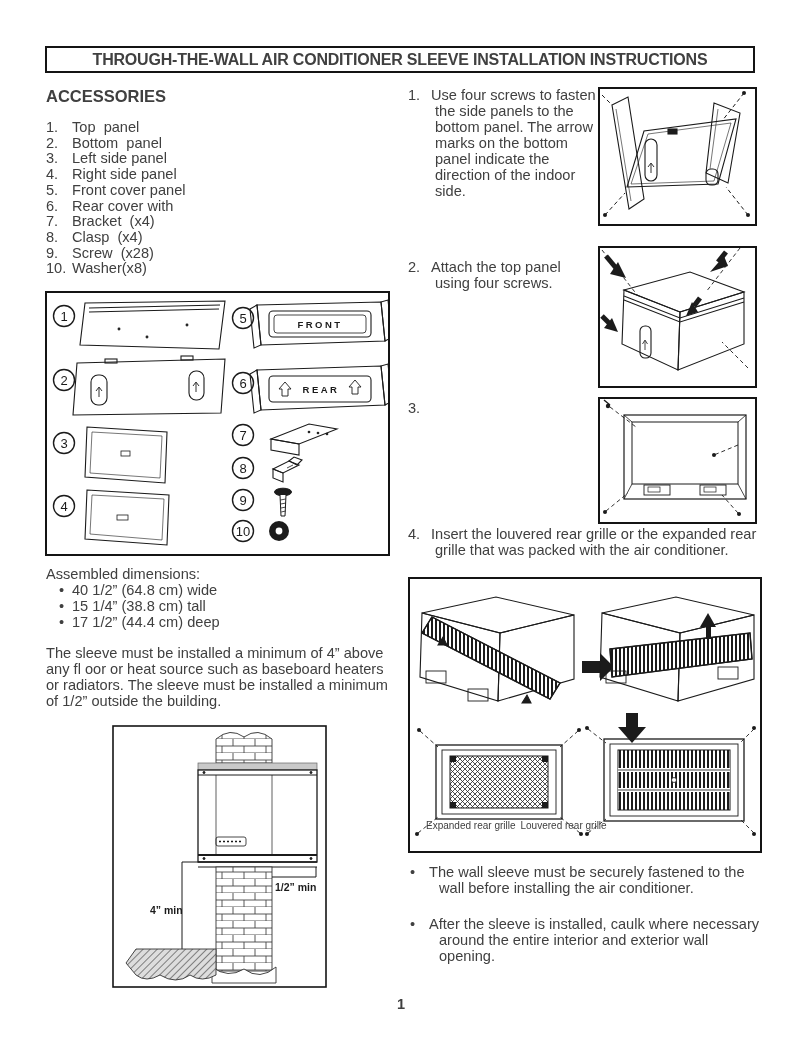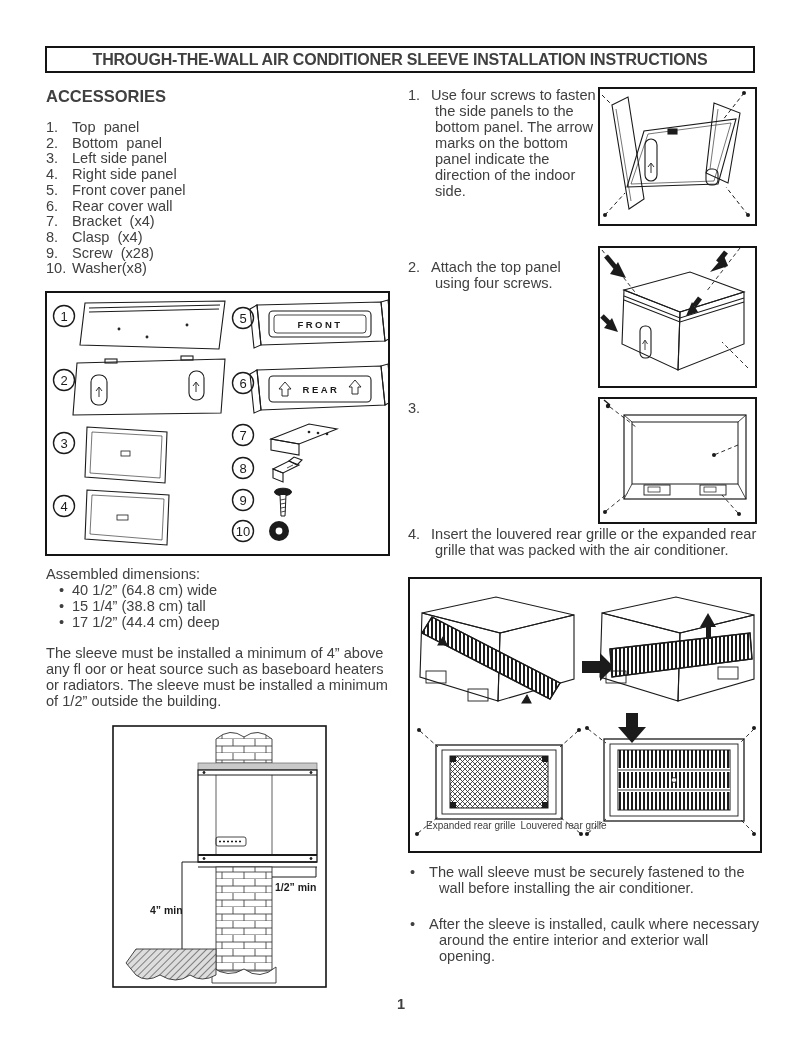--- a/index.html
+++ b/index.html
@@ -84,21 +84,21 @@
     <div class="acc-item">
         <span class="acc-num">4.</span>
         <span class="pre">Right side panel</span>
       </div>
     <div class="acc-item">
         <span class="acc-num">5.</span>
         <span class="pre">Front cover panel</span>
       </div>
     <div class="acc-item">
         <span class="acc-num">6.</span>
-        <span class="pre">Rear cover wall</span>
+        <span class="pre">Rear cover with</span>
       </div>
     <div class="acc-item">
         <span class="acc-num">7.</span>
         <span class="pre">Bracket  (x4)</span>
       </div>
     <div class="acc-item">
         <span class="acc-num">8.</span>
         <span class="pre">Clasp  (x4)</span>
       </div>
     <div class="acc-item">

